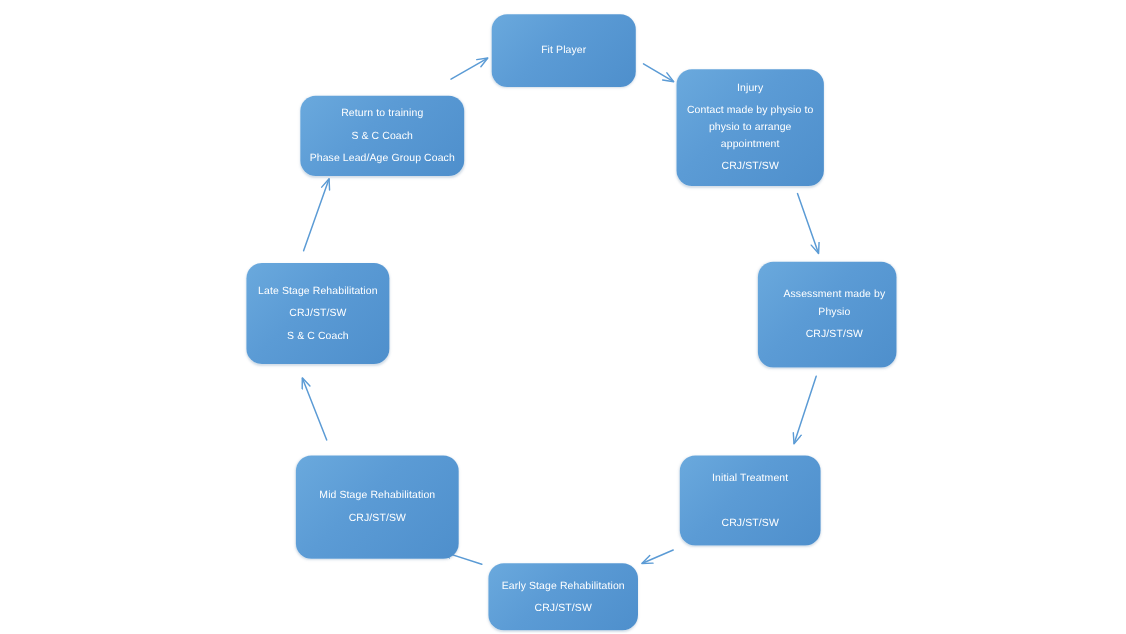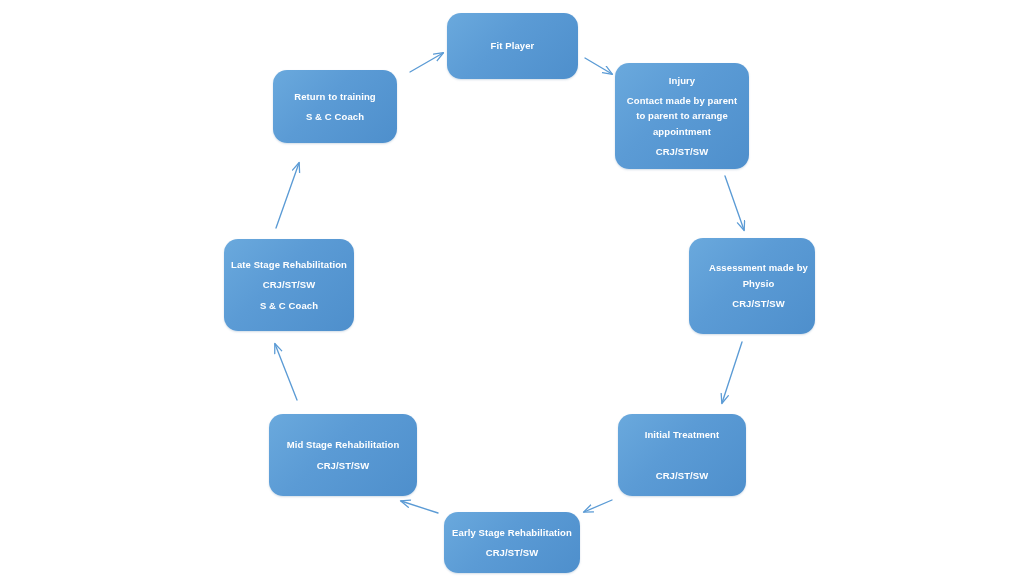--- a/index.html
+++ b/index.html
@@ -38,21 +38,20 @@
     text-align: center;
     font-size: 9.5px;
     line-height: 1.62;
     letter-spacing: 0.1px;
     padding: 4px 7px;
     box-shadow: 0 1px 2px rgba(80,120,160,0.25);
   }
   .node .ln {
     display: block;
     width: 100%;
-    font-weight: bold;
   }
   .node .ln.gap {
     margin-top: 5px;
   }
 </style>
 </head>
 <body>
 
 <div id="canvas">
 
@@ -73,43 +72,44 @@
         <line x1="276" y1="228" x2="299" y2="163" marker-end="url(#ah)" stroke="#5b9bd5"></line>
       </g>
   </svg>
 
   <div id="node-layer">
       <div class="node" style="left: 447px; top: 13px; width: 131px; height: 66px;">
         <span class="ln">Fit Player</span>
       </div>
       <div class="node" style="left: 615px; top: 63px; width: 134px; height: 106px;">
         <span class="ln">Injury</span>
-        <span class="ln gap">Contact made by parent to parent to arrange appointment</span>
+        <span class="ln gap">Contact made by physio to physio to arrange appointment</span>
         <span class="ln gap">CRJ/ST/SW</span>
       </div>
       <div class="node" style="left: 689px; top: 238px; width: 126px; height: 96px; padding-left: 20px;">
         <span class="ln">Assessment made by Physio</span>
         <span class="ln gap">CRJ/ST/SW</span>
       </div>
       <div class="node" style="left: 618px; top: 414px; width: 128px; height: 82px; gap: 20px;">
         <span class="ln">Initial Treatment</span>
         <span class="ln gap">CRJ/ST/SW</span>
       </div>
       <div class="node" style="left: 444px; top: 512px; width: 136px; height: 61px;">
         <span class="ln">Early Stage Rehabilitation</span>
         <span class="ln gap">CRJ/ST/SW</span>
       </div>
-      <div class="node" style="left: 269px; top: 414px; width: 148px; height: 82px;">
+      <div class="node" style="left: 269px; top: 414px; width: 148px; height: 94px;">
         <span class="ln">Mid Stage Rehabilitation</span>
         <span class="ln gap">CRJ/ST/SW</span>
       </div>
       <div class="node" style="left: 208px; top: 239px; width: 130px; height: 92px; margin-left: 16px;">
         <span class="ln">Late Stage Rehabilitation</span>
         <span class="ln gap">CRJ/ST/SW</span>
         <span class="ln gap">S &amp; C Coach</span>
       </div>
-      <div class="node" style="left: 273px; top: 70px; width: 124px; height: 73px;">
+      <div class="node" style="left: 273px; top: 87px; width: 149px; height: 73px;">
         <span class="ln">Return to training</span>
         <span class="ln gap">S &amp; C Coach</span>
+        <span class="ln gap">Phase Lead/Age Group Coach</span>
       </div>
     </div>
 
 </div>
 
 </body></html>

